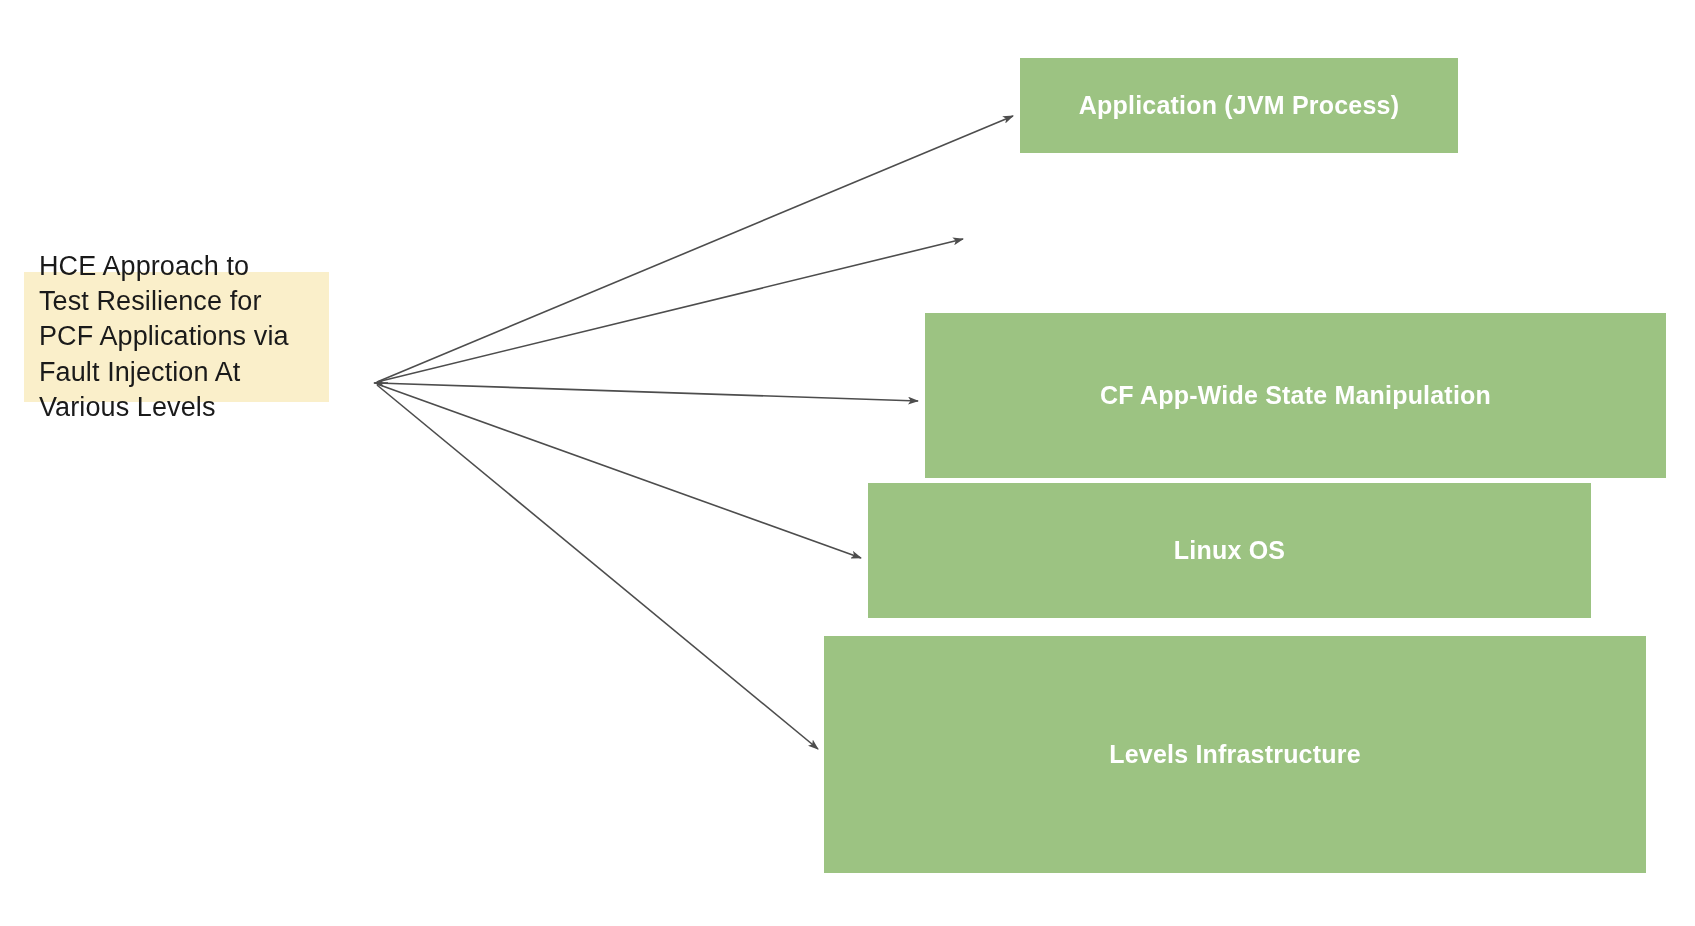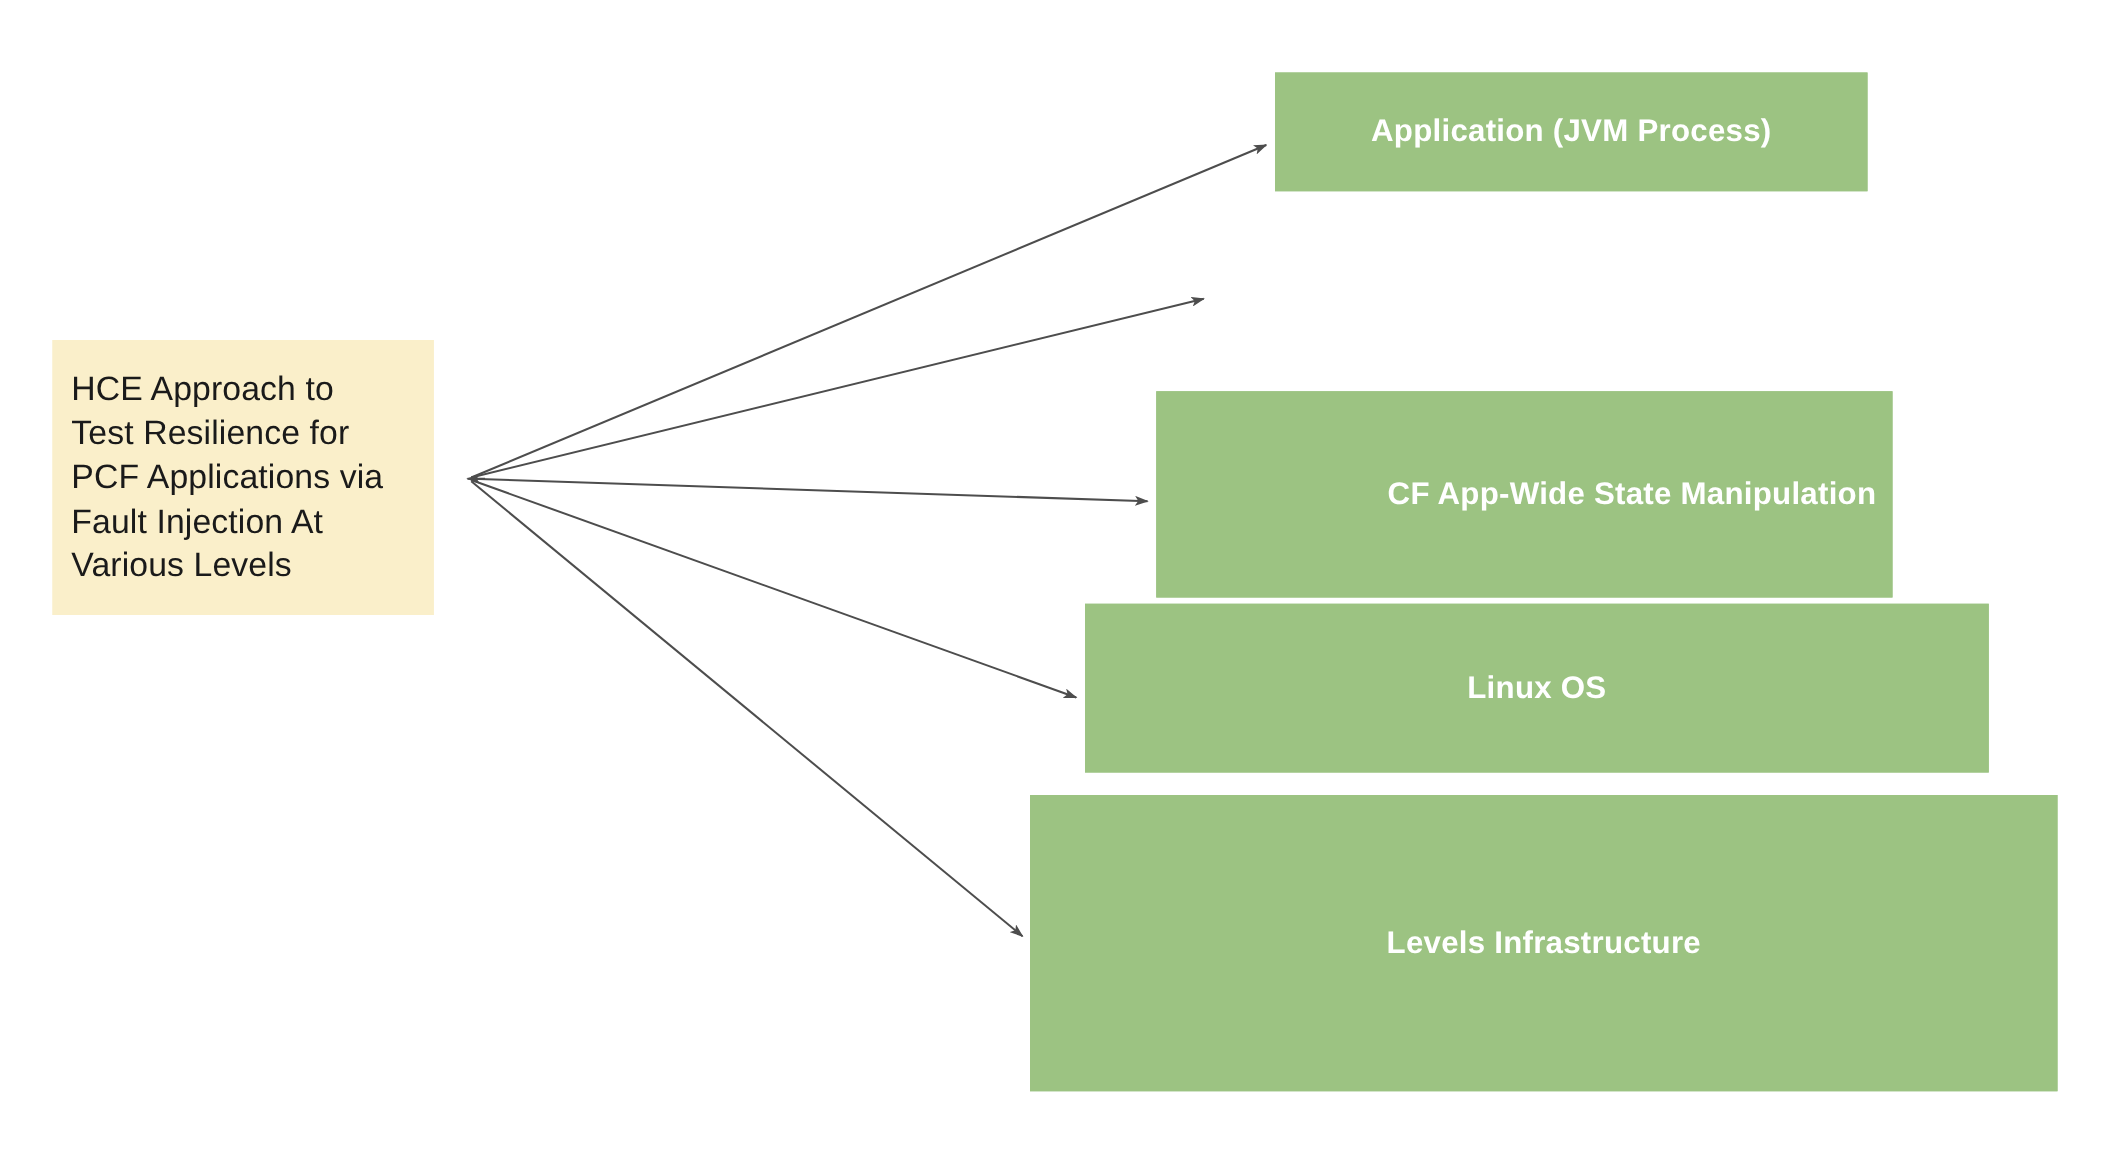--- a/index.html
+++ b/index.html
@@ -79,34 +79,34 @@
 
     <path d="M388,383 L374,383" stroke="#4D4D4D" stroke-width="1.6" marker-end="url(#arrowhead-src)"></path>
 
     <line x1="377" y1="382" x2="1013" y2="116" stroke="#4D4D4D" stroke-width="1.6" marker-end="url(#arrowhead)"></line>
     <line x1="377" y1="382" x2="963" y2="239" stroke="#4D4D4D" stroke-width="1.6" marker-end="url(#arrowhead)"></line>
     <line x1="377" y1="383" x2="918" y2="401" stroke="#4D4D4D" stroke-width="1.6" marker-end="url(#arrowhead)"></line>
     <line x1="377" y1="384" x2="861" y2="558" stroke="#4D4D4D" stroke-width="1.6" marker-end="url(#arrowhead)"></line>
     <line x1="377" y1="385" x2="818" y2="749" stroke="#4D4D4D" stroke-width="1.6" marker-end="url(#arrowhead)"></line>
   </svg>
 
-  <div class="source-box" style="left:42px; top:272px; width:305px; height:220px;">
+  <div class="source-box" style="left:24px; top:272px; width:305px; height:130px;">
     <div class="source-text">HCE Approach to
 Test Resilience for
 PCF Applications via
 Fault Injection At
 Various Levels</div>
   </div>
 
-  <div class="layer-box" style="left:1020px; top:58px; width:474px; height:95px;">
+  <div class="layer-box" style="left:1020px; top:58px; width:438px; height:95px;">
     <div class="layer-label">Application (JVM Process)</div>
   </div>
 
 
-  <div class="layer-box" style="left:925px; top:313px; width:589px; height:165px;justify-content:flex-end;">
+  <div class="layer-box" style="left:925px; top:313px; width:741px; height:165px;">
     <div class="layer-label">CF App-Wide State Manipulation</div>
   </div>
 
   <div class="layer-box" style="left:868px; top:483px; width:723px; height:135px;">
     <div class="layer-label">Linux OS</div>
   </div>
 
   <div class="layer-box" style="left:824px; top:636px; width:822px; height:237px;">
     <div class="layer-label">Levels Infrastructure</div>
   </div>

